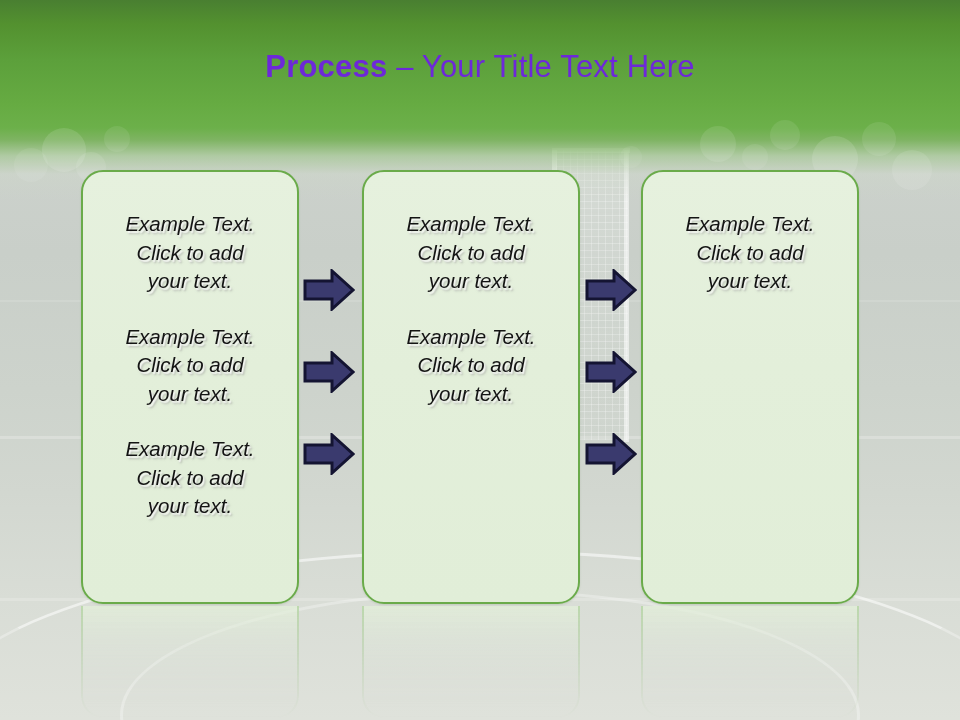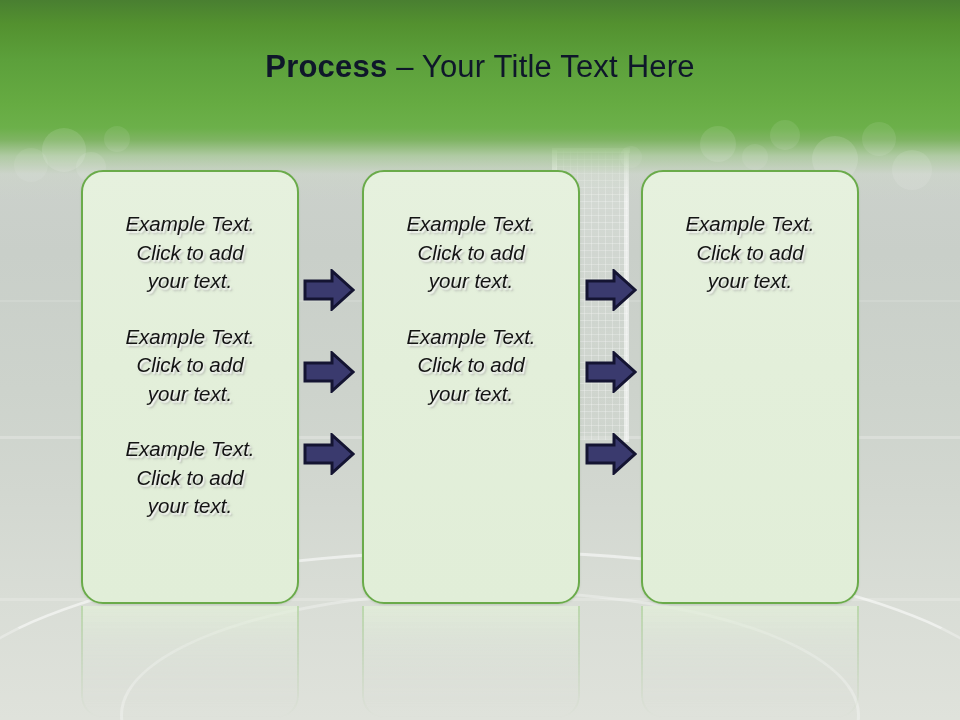--- a/index.html
+++ b/index.html
@@ -67,21 +67,21 @@
       rgba(165,200,148,.72) 78%,
       rgba(205,216,200,.40) 87%,
       rgba(207,212,207,0) 100%);
   }
   
   .bokeh { position:absolute; border-radius:50%; background:rgba(255,255,255,.30); }
 
   .slide-title {
     position:absolute; left:0; top:48px; width:960px;
     text-align:center;
-    color:#0f172a;
+    color:#6d28d9;
     font-size:31px;
     line-height:38px;
     letter-spacing:.2px;
     white-space:nowrap;
   }
   .slide-title .t-bold { font-weight:bold; }
   .slide-title .t-rest { font-weight:normal; }
 
   
   .box {

